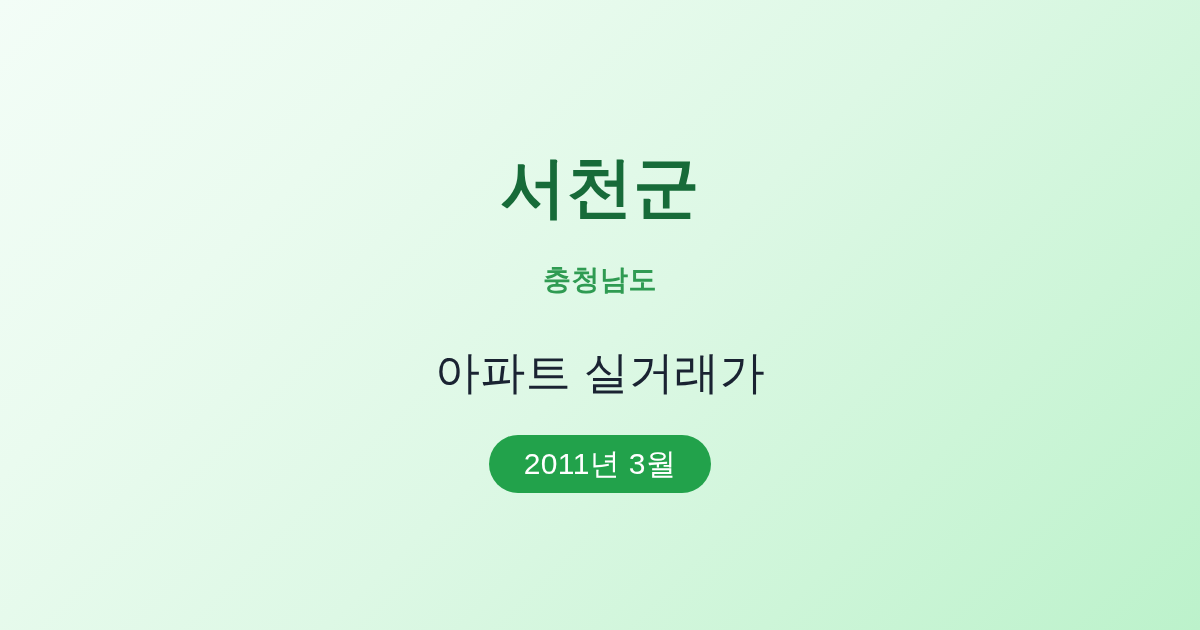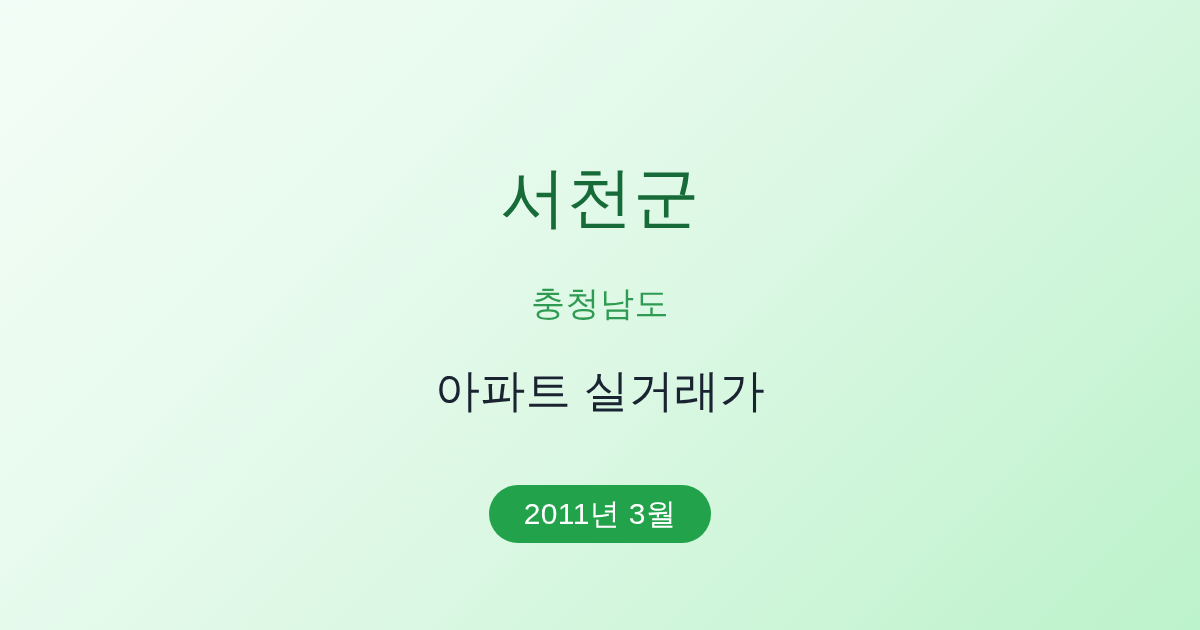--- a/index.html
+++ b/index.html
@@ -39,54 +39,54 @@
     margin-top: 152px;
     display: flex;
     flex-direction: column;
     align-items: center;
     width: 100%;
   }
 
   #region-title {
     font-size: 66px;
     line-height: 1;
-    font-weight: 400;
+    font-weight: 700;
     color: #176b39;
     letter-spacing: 0.5px;
-    margin: 12px;
+    margin: 2px;
     padding: 0;
     text-align: center;
   }
 
   #province-subtitle {
-    margin: 0;
+    margin: 8px;
     padding: 0;
-    font-size: 34px;
+    font-size: 28px;
     line-height: 1;
-    font-weight: 400;
+    font-weight: 700;
     color: #2f9b52;
     letter-spacing: 0.5px;
     text-align: center;
     margin-top: 44px;
   }
 
   #dataset-heading {
     margin: 6px;
     padding: 0;
     font-size: 45px;
     line-height: 1;
     font-weight: 400;
     color: #1a2332;
     letter-spacing: 0.3px;
     text-align: center;
     margin-top: 48px;
   }
 
   #period-badge {
-    margin-top: 66px;
+    margin-top: 34px;
     display: inline-flex;
     align-items: center;
     justify-content: center;
     min-width: 222px;
     height: 58px;
     padding: 0 34px;
     box-sizing: border-box;
     background: #22a24b;
     border-radius: 999px;
     color: #ffffff;

